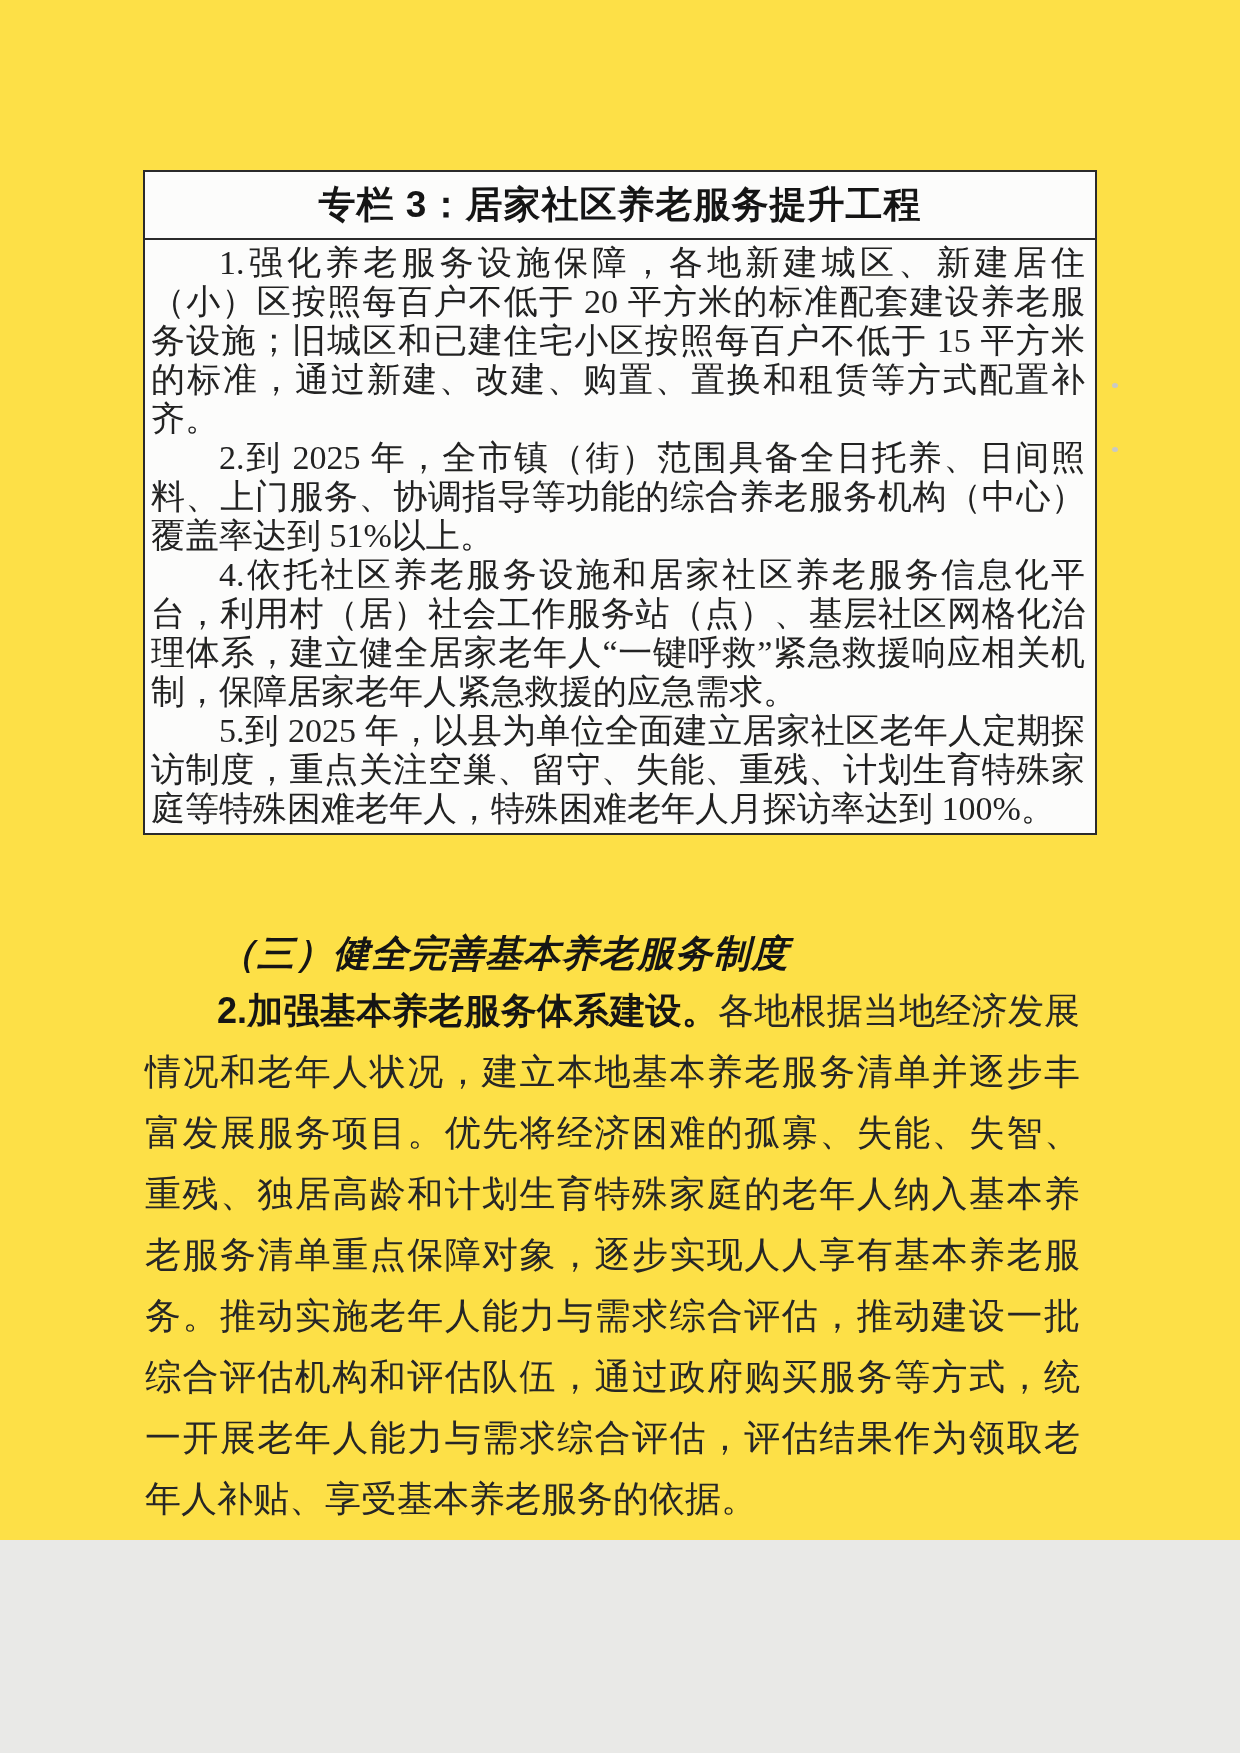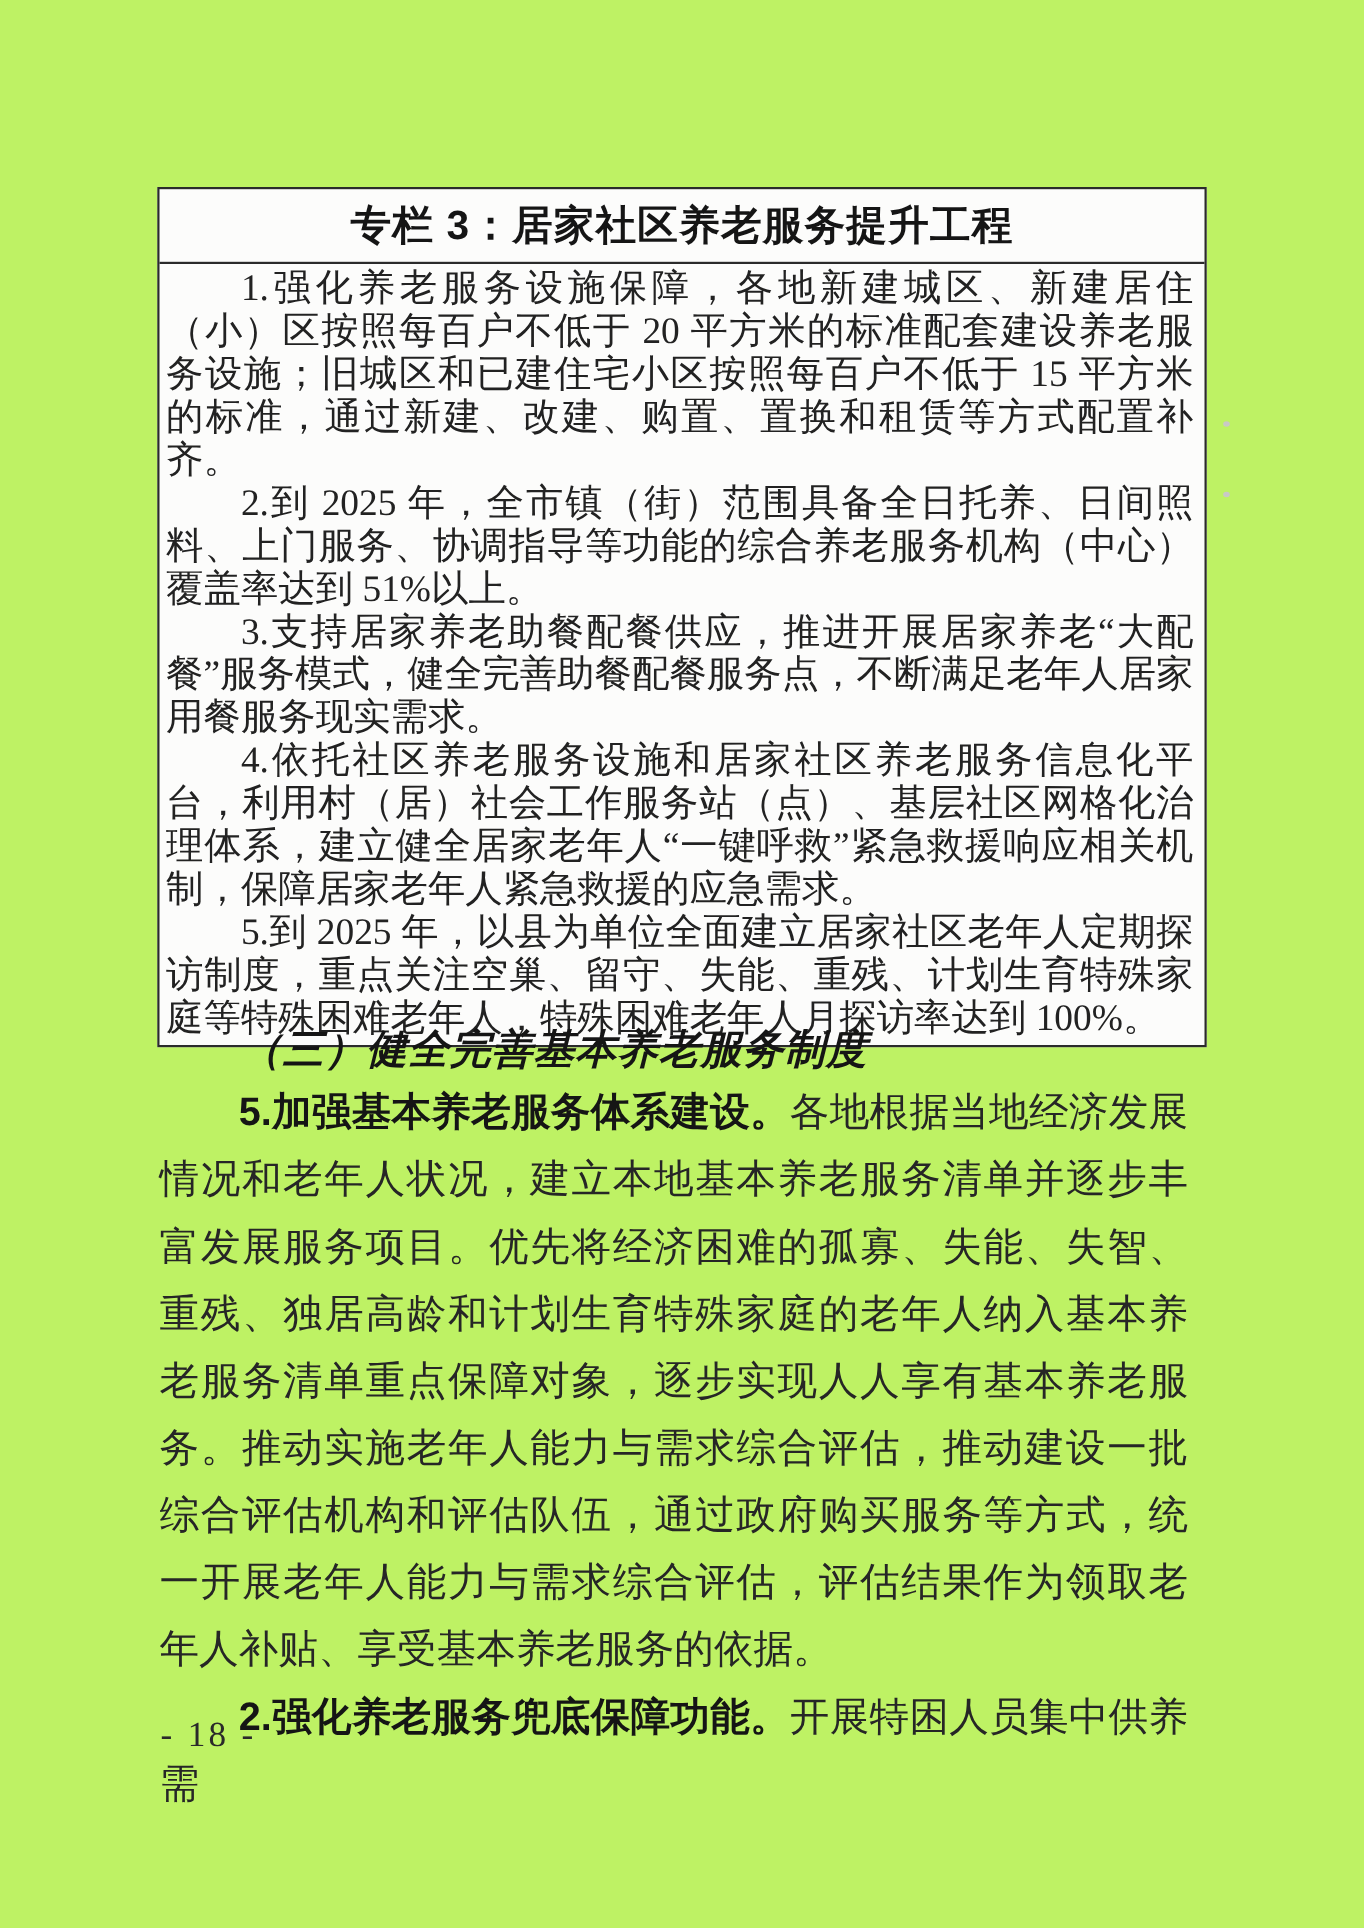--- a/index.html
+++ b/index.html
@@ -3,22 +3,22 @@
 <meta charset="utf-8">
 <style>
   html,body{margin:0;padding:0;}
   body{
     width:1240px;height:1753px;
     background:#e9e9e7;
     font-family:"Liberation Serif","DejaVu Serif",serif;
   }
   .page{
     position:relative;
-    width:1240px;height:1753px;
-    background:#bef264;
+    width:1240px;height:1540px;
+    background:#fde047;
     color:#1d1d1d;
     overflow:hidden;
   }
   
   .column-box{
     position:absolute;
     left:143px;top:170px;
     width:950px;
     border:2px solid #2b2b2b;
     background:#fcfcfb;
@@ -92,30 +92,29 @@
 </head>
 <body>
 
 <div class="page">
 
   <div class="column-box">
     <div class="box-title-row">专栏 3：居家社区养老服务提升工程</div>
     <div class="box-body">
       <p>1.强化养老服务设施保障，各地新建城区、新建居住（小）区按照每百户不低于 20 平方米的标准配套建设养老服务设施；旧城区和已建住宅小区按照每百户不低于 15 平方米的标准，通过新建、改建、购置、置换和租赁等方式配置补齐。</p>
       <p>2.到 2025 年，全市镇（街）范围具备全日托养、日间照料、上门服务、协调指导等功能的综合养老服务机构（中心）覆盖率达到 51%以上。</p>
-      <p>3.支持居家养老助餐配餐供应，推进开展居家养老“大配餐”服务模式，健全完善助餐配餐服务点，不断满足老年人居家用餐服务现实需求。</p>
       <p>4.依托社区养老服务设施和居家社区养老服务信息化平台，利用村（居）社会工作服务站（点）、基层社区网格化治理体系，建立健全居家老年人“一键呼救”紧急救援响应相关机制，保障居家老年人紧急救援的应急需求。</p>
       <p>5.到 2025 年，以县为单位全面建立居家社区老年人定期探访制度，重点关注空巢、留守、失能、重残、计划生育特殊家庭等特殊困难老年人，特殊困难老年人月探访率达到 100%。</p>
     </div>
   </div>
 
   <div class="section-heading">（三）健全完善基本养老服务制度</div>
 
   <div class="body-text">
-    <p><span class="lead">5.加强基本养老服务体系建设。</span><span>各地根据当地经济发展情况和老年人状况，建立本地基本养老服务清单并逐步丰富发展服务项目。优先将经济困难的孤寡、失能、失智、重残、独居高龄和计划生育特殊家庭的老年人纳入基本养老服务清单重点保障对象，逐步实现人人享有基本养老服务。推动实施老年人能力与需求综合评估，推动建设一批综合评估机构和评估队伍，通过政府购买服务等方式，统一开展老年人能力与需求综合评估，评估结果作为领取老年人补贴、享受基本养老服务的依据。</span></p>
+    <p><span class="lead">2.加强基本养老服务体系建设。</span><span>各地根据当地经济发展情况和老年人状况，建立本地基本养老服务清单并逐步丰富发展服务项目。优先将经济困难的孤寡、失能、失智、重残、独居高龄和计划生育特殊家庭的老年人纳入基本养老服务清单重点保障对象，逐步实现人人享有基本养老服务。推动实施老年人能力与需求综合评估，推动建设一批综合评估机构和评估队伍，通过政府购买服务等方式，统一开展老年人能力与需求综合评估，评估结果作为领取老年人补贴、享受基本养老服务的依据。</span></p>
     <p><span class="lead">2.强化养老服务兜底保障功能。</span><span>开展特困人员集中供养需</span></p>
   </div>
 
   <div class="page-number">- 18 -</div>
 
   <div class="speck speck1"></div>
   <div class="speck speck2"></div>
 
 </div>
 

